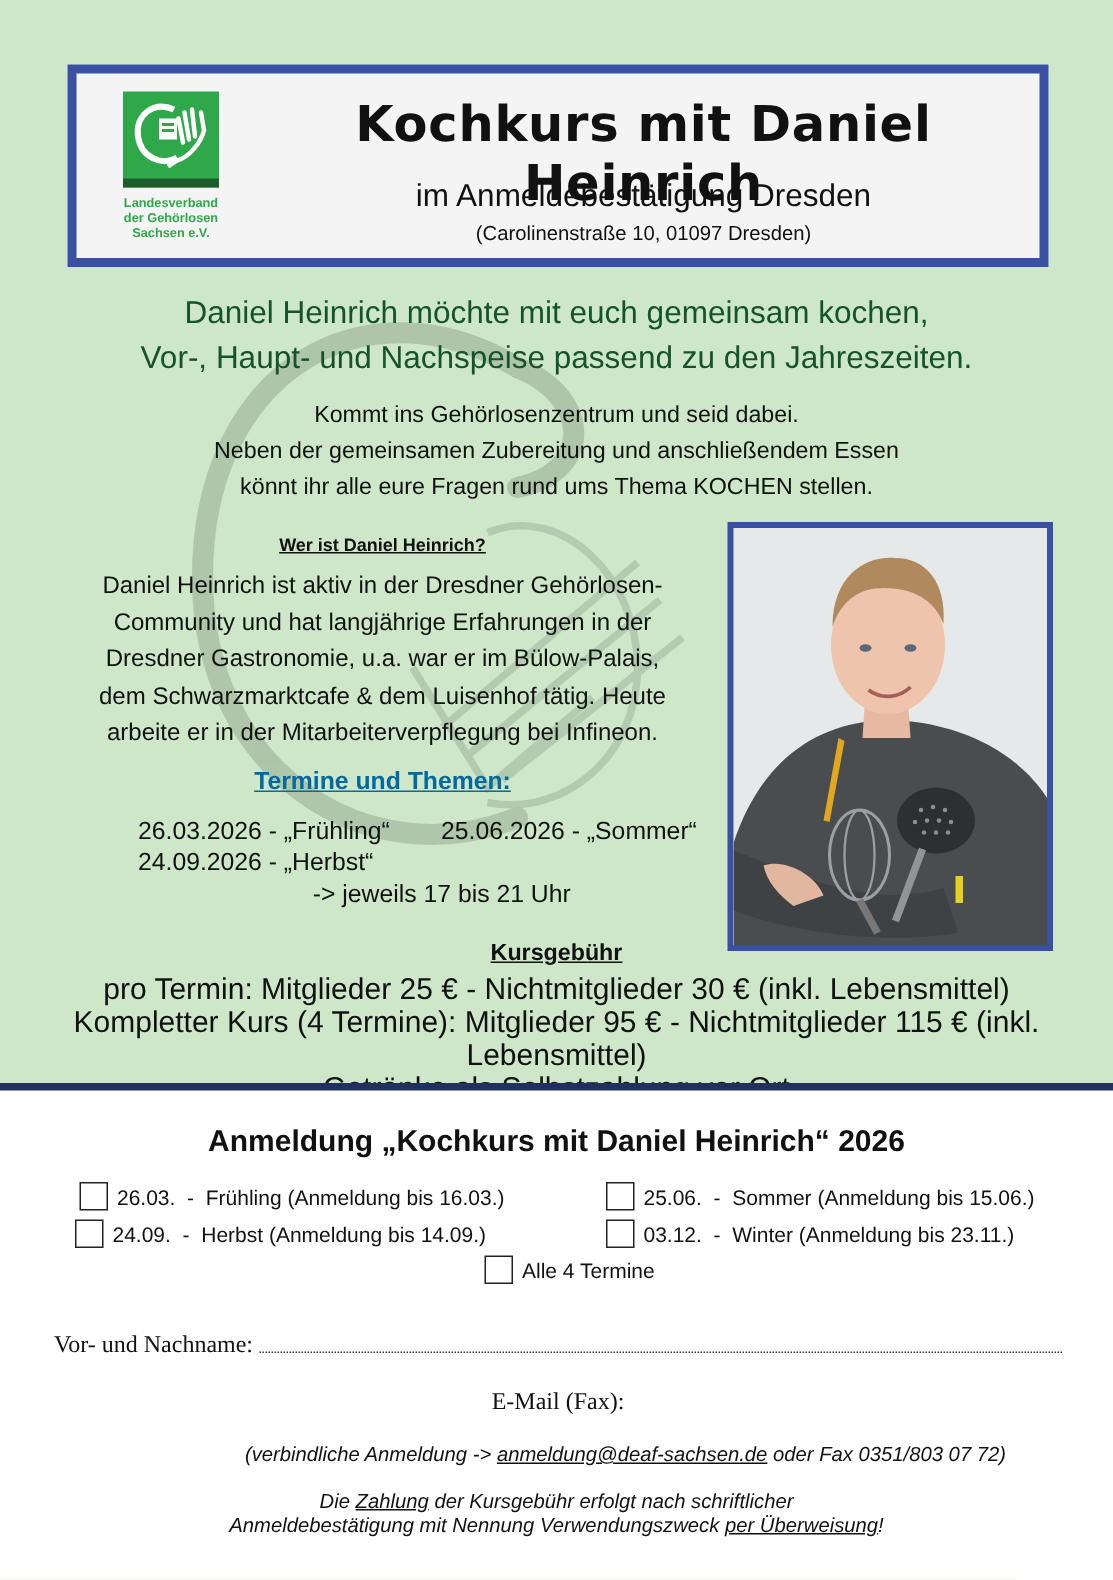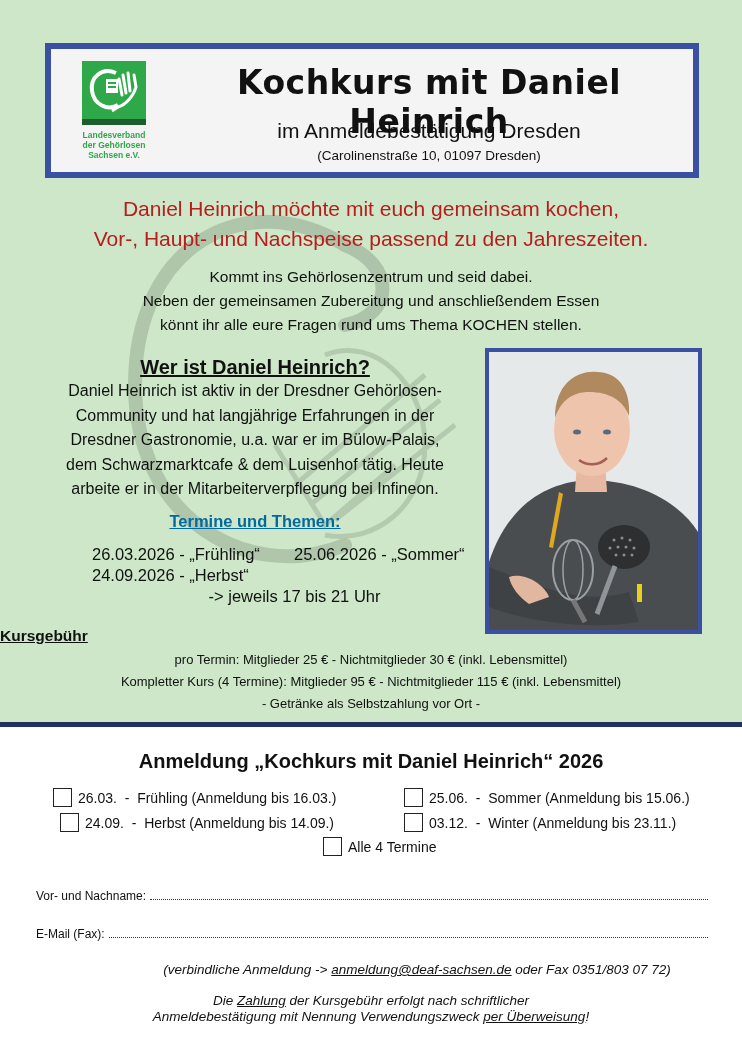--- a/index.html
+++ b/index.html
@@ -36,30 +36,30 @@
     position: absolute; left: 118px; top: 70px; width: 520px; text-align: center;
     font-size: 21px; color: #111;
   }
   .address {
     position: absolute; left: 118px; top: 99px; width: 520px; text-align: center;
     font-size: 13.5px; color: #111;
   }
 
   .intro {
     position: absolute; left: 0; top: 194px; width: 742px; text-align: center;
-    font-size: 21px; line-height: 30px; color: #b91c1c;
+    font-size: 21px; line-height: 30px; color: #14532d;
   }
   .intro2 {
     position: absolute; left: 0; top: 265px; width: 742px; text-align: center;
     font-size: 15.5px; line-height: 24px; color: #111;
   }
 
   .about-heading {
     position: absolute; left: 40px; top: 356px; width: 430px; text-align: center;
-    font-size: 20px; font-weight: bold; text-decoration: underline; color: #111;
+    font-size: 12px; font-weight: bold; text-decoration: underline; color: #111;
   }
   .about-text {
     position: absolute; left: 40px; top: 379px; width: 430px; text-align: center;
     font-size: 16px; line-height: 24.5px; color: #111;
   }
 
   .dates-heading {
     position: absolute; left: 40px; top: 512px; width: 430px; text-align: center;
     font-size: 16.5px; font-weight: bold; text-decoration: underline; color: #0369a1;
   }
@@ -72,46 +72,46 @@
   .date-time { text-align: center; width: 405px; }
 
   .photo {
     position: absolute; left: 485px; top: 348px; width: 217px; height: 286px;
     border: 4px solid #3a51a3;
     background: linear-gradient(180deg, #e9ecec 0%, #dfe2e3 100%);
     overflow: hidden;
   }
 
   .fee-heading {
-    position: absolute; left: 0; top: 627px; width: 742px; 
+    position: absolute; left: 0; top: 627px; width: 742px; text-align: center;
     font-size: 15.5px; font-weight: bold; text-decoration: underline; color: #111;
   }
   .fee-text {
     position: absolute; left: 0; top: 649px; width: 742px; text-align: center;
-    font-size: 13px; line-height: 22px; color: #111;
+    font-size: 20px; line-height: 22px; color: #111;
   }
 
   .divider {
     position: absolute; left: 0; top: 722px; width: 742px; height: 5px; background: #22305f;
   }
 
   .reg-title {
     position: absolute; left: 0; top: 750px; width: 742px; text-align: center;
     font-size: 20px; font-weight: bold; color: #111;
   }
 
   .opt {
     position: absolute; display: flex; align-items: center; font-size: 14px; color: #111; white-space: nowrap;
   }
   .checkbox {
     width: 19px; height: 19px; border: 1px solid #222; background: #fff; margin-right: 6px; display: inline-block;
   }
 
   .field {
-    position: absolute; left: 36px; width: 672px; font-size: 12px; color: #111; display: flex; align-items: center;
+    position: absolute; left: 36px; width: 672px; font-size: 16px; color: #111; display: flex; align-items: center; font-family: Liberation Serif, serif;
   }
   .field .dots {
     flex: 1; border-bottom: 1px dotted #333; height: 12px; margin-left: 4px; margin-bottom: 3px;
   }
 
   .note {
     position: absolute; left: 0; width: 742px; text-align: center; font-style: italic; font-size: 13.5px; color: #111; line-height: 16px;
   }
   .note u { text-decoration: underline; }
 </style>
@@ -242,38 +242,38 @@
 <div class="reg-title">Anmeldung „Kochkurs mit Daniel Heinrich“ 2026</div>
 
 <label class="opt" style="left:53px; top:788px;">
   <span class="checkbox"></span>
   <span style="white-space:pre">26.03.  -  Frühling (Anmeldung bis 16.03.)</span>
 </label>
 <label class="opt" style="left:404px; top:788px;">
   <span class="checkbox"></span>
   <span style="white-space:pre">25.06.  -  Sommer (Anmeldung bis 15.06.)</span>
 </label>
-<label class="opt" style="left:60px; top:813px;justify-content:center;">
+<label class="opt" style="left:50px; top:813px;justify-content:center;">
   <span class="checkbox"></span>
   <span style="white-space:pre">24.09.  -  Herbst (Anmeldung bis 14.09.)</span>
 </label>
 <label class="opt" style="left:404px; top:813px;">
   <span class="checkbox"></span>
   <span style="white-space:pre">03.12.  -  Winter (Anmeldung bis 23.11.)</span>
 </label>
 <label class="opt" style="left:323px; top:837px;">
   <span class="checkbox"></span>
   <span>Alle 4 Termine</span>
 </label>
 
 <div class="field" style="top:888px;">
   <span>Vor- und Nachname:</span>
   <span class="dots"></span>
 </div>
-<div class="field" style="top:926px;">
+<div class="field" style="top:926px;flex-direction:column;">
   <span>E-Mail (Fax):</span>
   <span class="dots"></span>
 </div>
 
 <div class="note" style="top:962px;margin-left:46px;">
   <span>(verbindliche Anmeldung -&gt; </span><u>anmeldung@deaf-sachsen.de</u><span> oder Fax 0351/803 07 72)</span>
 </div>
 
 <div class="note" style="top:993px;">
   <div><span>Die </span><u>Zahlung</u><span> der Kursgebühr erfolgt nach schriftlicher</span></div>

